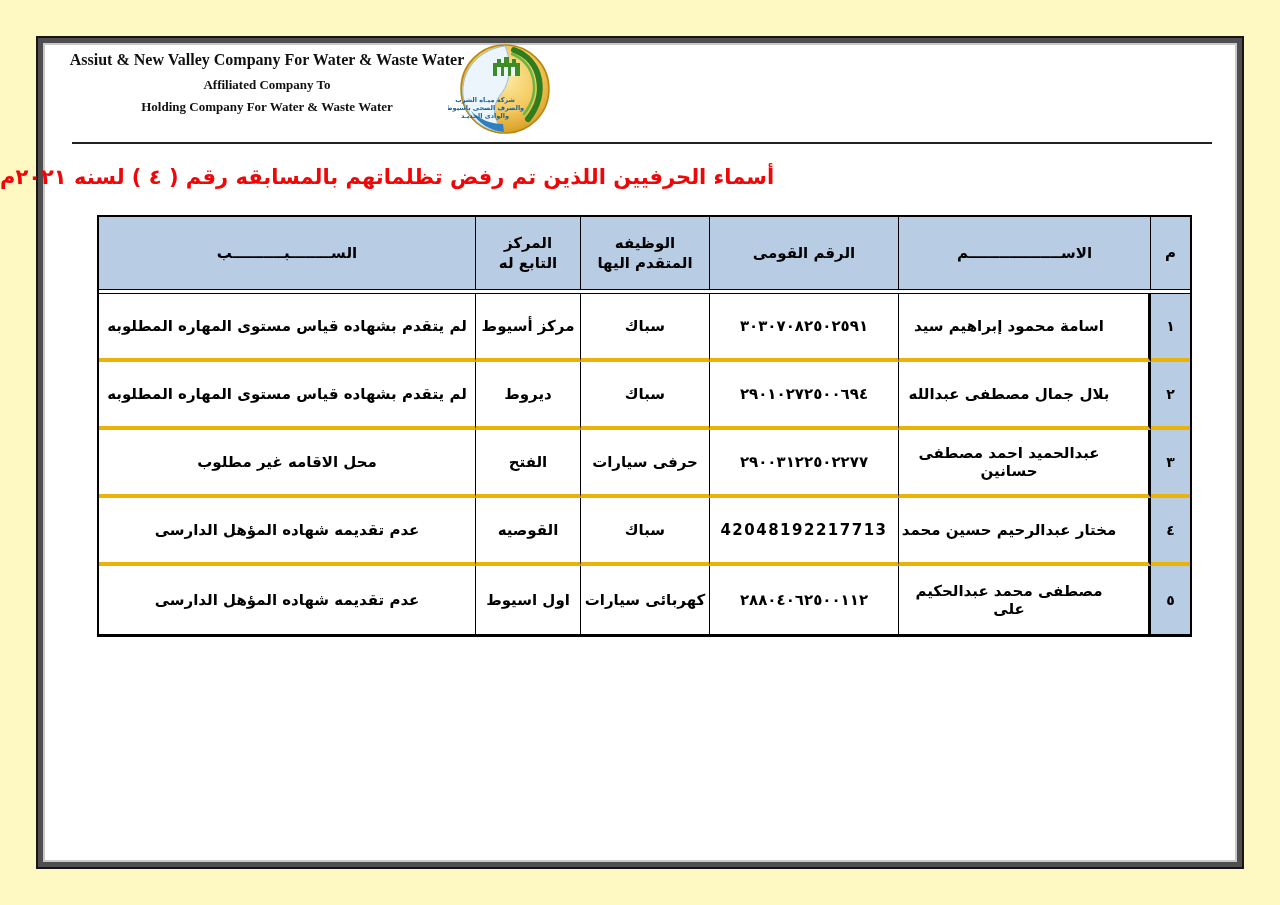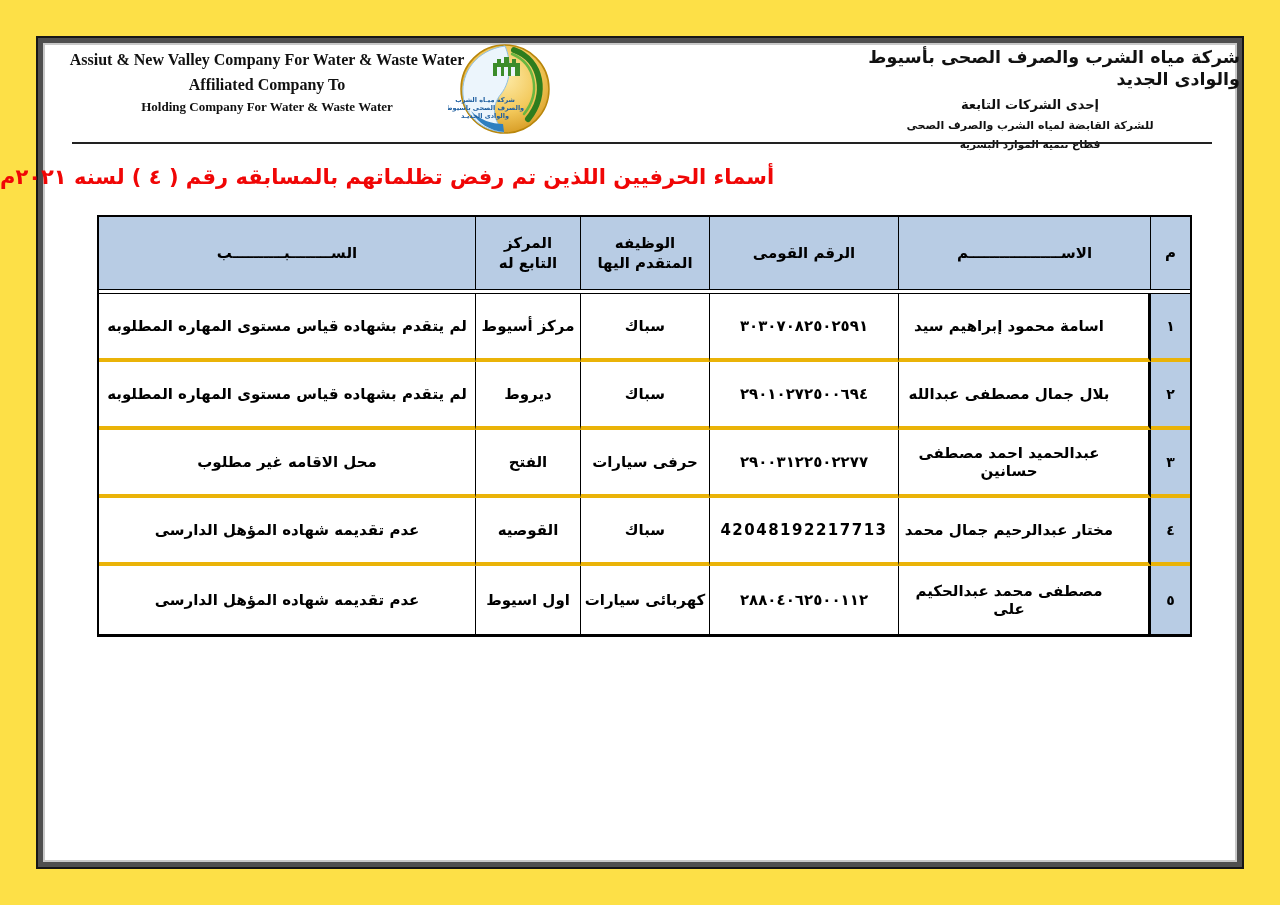--- a/index.html
+++ b/index.html
@@ -1,34 +1,34 @@
 <!DOCTYPE html>
 <html lang="ar"><head>
 <meta charset="utf-8">
 <style>
   * { margin:0; padding:0; box-sizing:border-box; }
   html,body { width:1280px; height:905px; background:#ffffff; overflow:hidden; }
   body { font-family:"DejaVu Sans", sans-serif; }
 
-  .page { position:relative; width:1280px; height:905px; background:#fde047; }
+  .page { position:relative; width:1280px; height:905px; background:#fef9c3; }
 
   .frame {
     position:absolute; left:36px; top:36px; width:1208px; height:833px;
     background:#ffffff;
     border:2px solid #161616;
     box-shadow: inset 0 0 0 5px #4f4f4f, inset 0 0 0 7px #c9c9c9;
   }
 
   
   .eng-block {
     position:absolute; left:68px; top:50px; width:398px; text-align:center;
     font-family:"Liberation Serif","DejaVu Serif",serif; font-weight:bold; color:#111;
   }
   .eng-line1 { font-size:16px; line-height:19px; }
-  .eng-line2 { font-size:16px; line-height:15px; margin-top:8px; }
+  .eng-line2 { font-size:13px; line-height:15px; margin-top:8px; }
   .eng-line3 { font-size:13px; line-height:16px; margin-top:7px; }
 
   .logo { position:absolute; left:448px; top:42px; width:113px; height:94px; }
 
   .ar-block { position:absolute; right:40px; top:46px; width:420px; direction:rtl; color:#111; }
   .ar-line1 { font-size:17.5px; font-weight:bold; text-align:right; line-height:22px; }
   .ar-sub { width:300px; margin-right:60px; text-align:center; }
   .ar-line2 { font-size:13px; font-weight:bold; margin-top:7px; }
   .ar-line3 { font-size:11px; font-weight:bold; margin-top:7px; }
   .ar-line4 { font-size:10.5px; font-weight:bold; margin-top:6px; }
@@ -89,28 +89,20 @@
     <path d="M56,90 C42,89 30,81 23,69 C32,78 44,82 55,82 Z" fill="#2e7fc0"></path>
     <path d="M45,34 L45,21 L49,21 L49,17 L53,17 L53,21 L56,21 L56,15 L61,15 L61,21 L64,21 L64,17 L68,17 L68,21 L72,21 L72,34 Z" fill="#3c8c2a"></path>
     <rect x="49" y="25" width="4" height="9" fill="#ecf5fc"></rect>
     <rect x="56" y="25" width="4" height="9" fill="#ecf5fc"></rect>
     <rect x="63" y="25" width="4" height="9" fill="#ecf5fc"></rect>
     <text x="37" y="60" font-size="6.5" font-weight="bold" fill="#1f5fa0" text-anchor="middle" direction="rtl">شركة ميـاه الشرب</text>
     <text x="37" y="68" font-size="6.5" font-weight="bold" fill="#1f5fa0" text-anchor="middle" direction="rtl">والصرف الصحى باسيوط</text>
     <text x="37" y="76" font-size="6.5" font-weight="bold" fill="#1f5fa0" text-anchor="middle" direction="rtl">والوادى الجديـد</text>
   </svg>
 
-  <div class="ar-block">
-    <div class="ar-line1">شركة مياه الشرب والصرف الصحى بأسيوط والوادى الجديد</div>
-    <div class="ar-sub">
-      <div class="ar-line2">إحدى الشركات التابعة</div>
-      <div class="ar-line3">للشركة القابضة لمياه الشرب والصرف الصحى</div>
-      <div class="ar-line4">قطاع تنمية الموارد البشريه</div>
-    </div>
-  </div>
 
   <div class="divider"></div>
 
   <div class="doc-title">أسماء الحرفيين اللذين تم رفض تظلماتهم بالمسابقه رقم ( ٤ ) لسنه ٢٠٢١م</div>
 
   <table class="main">
     <colgroup>
       <col style="width:39px">
         <col style="width:252px">
         <col style="width:189px">
@@ -152,21 +144,21 @@
       <tr class="data">
         <td class="col-index">٣</td>
         <td class="col-name">عبدالحميد احمد مصطفى حسانين</td>
         <td class="col-id">٢٩٠٠٣١٢٢٥٠٢٢٧٧</td>
         <td>حرفى سيارات</td>
         <td>الفتح</td>
         <td>محل الاقامه غير مطلوب</td>
       </tr>
       <tr class="data">
         <td class="col-index">٤</td>
-        <td class="col-name">مختار عبدالرحيم جمال محمد</td>
+        <td class="col-name">مختار عبدالرحيم حسين محمد</td>
         <td class="col-id">42048192217713</td>
         <td>سباك</td>
         <td>القوصيه</td>
         <td>عدم تقديمه شهاده المؤهل الدارسى</td>
       </tr>
       <tr class="data">
         <td class="col-index">٥</td>
         <td class="col-name">مصطفى محمد عبدالحكيم على</td>
         <td class="col-id">٢٨٨٠٤٠٦٢٥٠٠١١٢</td>
         <td>كهربائى سيارات</td>

